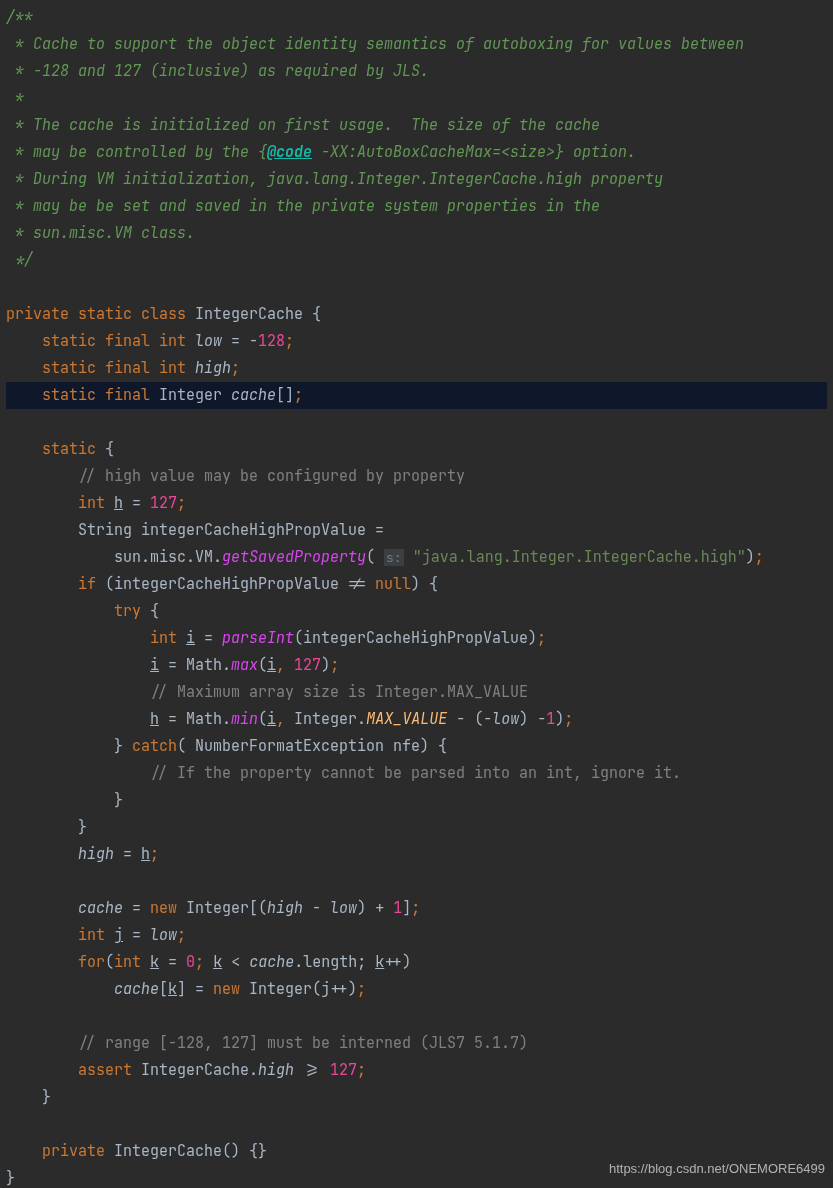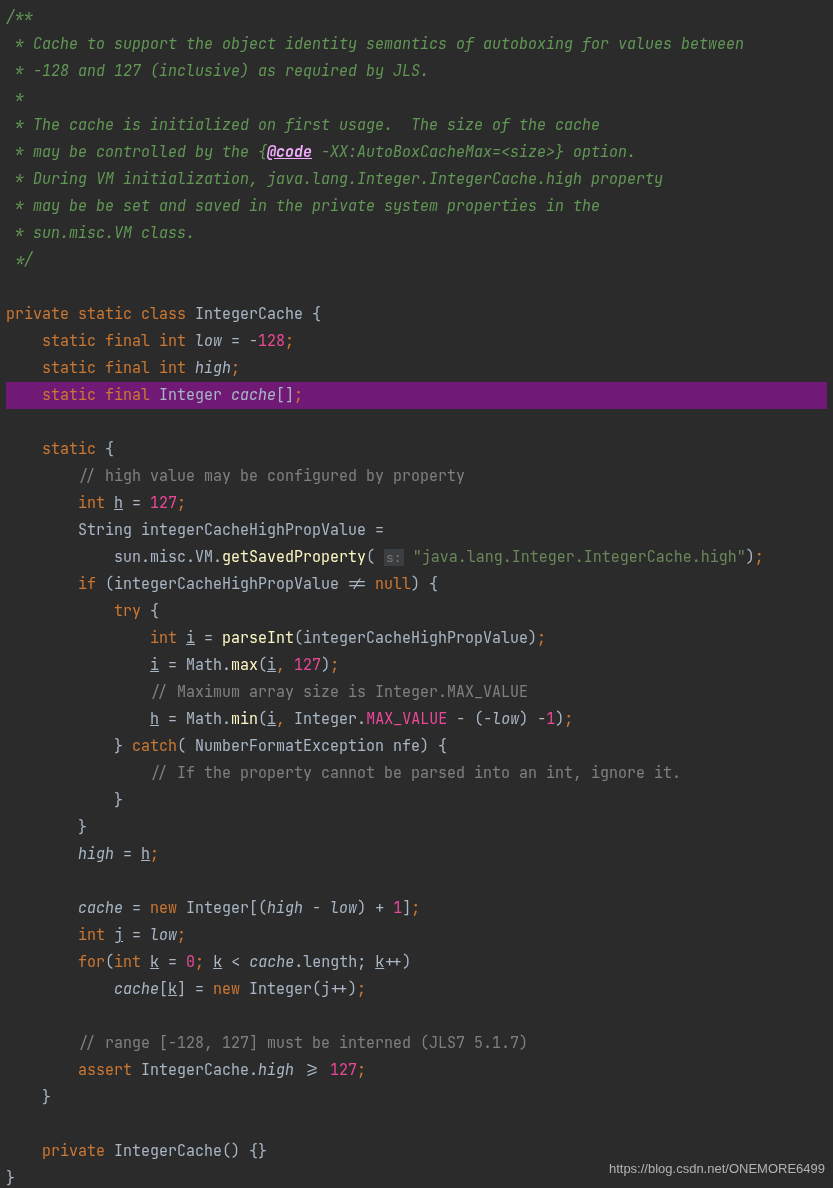--- a/index.html
+++ b/index.html
@@ -1,28 +1,28 @@
 <!DOCTYPE html>
 <html><head>
 <meta charset="utf-8">
 <style>
   html,body{margin:0;padding:0;background:#2b2b2b;color:#a9b7c6;
     font-family:"JetBrains Mono","Consolas","Menlo",monospace;
     font-size:15px;line-height:27px}
   .editor{padding:4px 6px 20px 6px;white-space:pre;position:relative;width:833px;box-sizing:border-box;height:1188px;overflow:hidden}
   .line{height:27px}
-  .hl{background:#701a75}
+  .hl{background:#0f172a}
   .cm{color:#629755;font-style:italic}
-  .cmtag{color:#f0abfc;font-style:italic;font-weight:bold;text-decoration:underline}
+  .cmtag{color:#14b8a6;font-style:italic;font-weight:bold;text-decoration:underline}
   .kw{color:#cc7832}
   .str{color:#6a8759}
   .num{color:#ec4899}
   .it{font-style:italic}
-  .fn{color:#fef9c3;}
-  .m{color:#ec4899;}
+  .fn{color:#d946ef;font-style:italic}
+  .m{color:#fdba74;font-style:italic}
   .u{text-decoration:underline}
   .p{color:#a9b7c6}
   .watermark{position:absolute;right:8px;bottom:6px;color:#c9c9c9;
     font-family:Arial,sans-serif;font-size:13px;opacity:.85;font-style:normal}
 </style>
 </head>
 <body>
 
 <div class="editor" id="ed"><div class="line"><span class="cm">/**</span></div><div class="line"><span class="cm"> * Cache to support the object identity semantics of autoboxing for values between</span></div><div class="line"><span class="cm"> * -128 and 127 (inclusive) as required by JLS.</span></div><div class="line"><span class="cm"> *</span></div><div class="line"><span class="cm"> * The cache is initialized on first usage.  The size of the cache</span></div><div class="line"><span class="cm"> * may be controlled by the {</span><span class="cmtag">@code</span><span class="cm"> -XX:AutoBoxCacheMax=&lt;size&gt;} option.</span></div><div class="line"><span class="cm"> * During VM initialization, java.lang.Integer.IntegerCache.high property</span></div><div class="line"><span class="cm"> * may be be set and saved in the private system properties in the</span></div><div class="line"><span class="cm"> * sun.misc.VM class.</span></div><div class="line"><span class="cm"> */</span></div><div class="line"> </div><div class="line"><span class="kw">private static class </span><span class="p">IntegerCache</span><span class="p"> {</span></div><div class="line"><span>    </span><span class="kw">static final int </span><span class="it">low</span><span class="p"> = -</span><span class="num">128</span><span class="kw">;</span></div><div class="line"><span>    </span><span class="kw">static final int </span><span class="it">high</span><span class="kw">;</span></div><div class="line hl"><span>    </span><span class="kw">static final </span><span class="p">Integer </span><span class="it">cache</span><span class="p">[]</span><span class="kw">;</span></div><div class="line"> </div><div class="line"><span>    </span><span class="kw">static</span><span class="p"> {</span></div><div class="line"><span>        </span><span></span><span style="color: rgb(128, 128, 128);">// high value may be configured by property</span></div><div class="line"><span>        </span><span class="kw">int </span><span class="u">h</span><span class="p"> = </span><span class="num">127</span><span class="kw">;</span></div><div class="line"><span>        </span><span class="p">String integerCacheHighPropValue =</span></div><div class="line"><span>            </span><span class="p">sun.misc.VM.</span><span class="fn">getSavedProperty</span><span class="p">( </span><span style="color: rgb(120, 120, 120); background: rgb(60, 63, 65); padding: 0px 2px; font-size: 13px;">s:</span><span class="str"> "java.lang.Integer.IntegerCache.high"</span><span class="p">)</span><span class="kw">;</span></div><div class="line"><span>        </span><span class="kw">if</span><span class="p"> (integerCacheHighPropValue != </span><span class="kw">null</span><span class="p">) {</span></div><div class="line"><span>            </span><span class="kw">try</span><span class="p"> {</span></div><div class="line"><span>                </span><span class="kw">int </span><span class="u">i</span><span class="p"> = </span><span class="fn">parseInt</span><span class="p">(integerCacheHighPropValue)</span><span class="kw">;</span></div><div class="line"><span>                </span><span class="u">i</span><span class="p"> = Math.</span><span class="fn">max</span><span class="p">(</span><span class="u">i</span><span class="kw">, </span><span class="num">127</span><span class="p">)</span><span class="kw">;</span></div><div class="line"><span>                </span><span></span><span style="color: rgb(128, 128, 128);">// Maximum array size is Integer.MAX_VALUE</span></div><div class="line"><span>                </span><span class="u">h</span><span class="p"> = Math.</span><span class="fn">min</span><span class="p">(</span><span class="u">i</span><span class="kw">,</span><span class="p"> Integer.</span><span class="m">MAX_VALUE</span><span class="p"> - (-</span><span class="it">low</span><span class="p">) -</span><span class="num">1</span><span class="p">)</span><span class="kw">;</span></div><div class="line"><span>            </span><span class="p">} </span><span class="kw">catch</span><span class="p">( NumberFormatException nfe) {</span></div><div class="line"><span>                </span><span></span><span style="color: rgb(128, 128, 128);">// If the property cannot be parsed into an int, ignore it.</span></div><div class="line"><span>            </span><span class="p">}</span></div><div class="line"><span>        </span><span class="p">}</span></div><div class="line"><span>        </span><span class="it">high</span><span class="p"> = </span><span class="u">h</span><span class="kw">;</span></div><div class="line"> </div><div class="line"><span>        </span><span class="it">cache</span><span class="p"> = </span><span class="kw">new</span><span class="p"> Integer[(</span><span class="it">high</span><span class="p"> - </span><span class="it">low</span><span class="p">) + </span><span class="num">1</span><span class="p">]</span><span class="kw">;</span></div><div class="line"><span>        </span><span class="kw">int </span><span class="u">j</span><span class="p"> = </span><span class="it">low</span><span class="kw">;</span></div><div class="line"><span>        </span><span class="kw">for</span><span class="p">(</span><span class="kw">int </span><span class="u">k</span><span class="p"> = </span><span class="num">0</span><span class="kw">; </span><span class="u">k</span><span class="p"> &lt; </span><span class="it">cache</span><span class="p">.length; </span><span class="u">k</span><span class="p">++)</span></div><div class="line"><span>            </span><span class="it">cache</span><span class="p">[</span><span class="u">k</span><span class="p">] = </span><span class="kw">new</span><span class="p"> Integer(j++)</span><span class="kw">;</span></div><div class="line"> </div><div class="line"><span>        </span><span></span><span style="color: rgb(128, 128, 128);">// range [-128, 127] must be interned (JLS7 5.1.7)</span></div><div class="line"><span>        </span><span class="kw">assert</span><span class="p"> IntegerCache.</span><span class="it">high</span><span class="p"> &gt;= </span><span class="num">127</span><span class="kw">;</span></div><div class="line"><span>    </span><span class="p">}</span></div><div class="line"> </div><div class="line"><span>    </span><span class="kw">private </span><span class="p">IntegerCache</span><span class="p">() {}</span></div><div class="line"><span></span><span class="p">}</span></div><div class="watermark">https://blog.csdn.net/ONEMORE6499</div></div>
 

